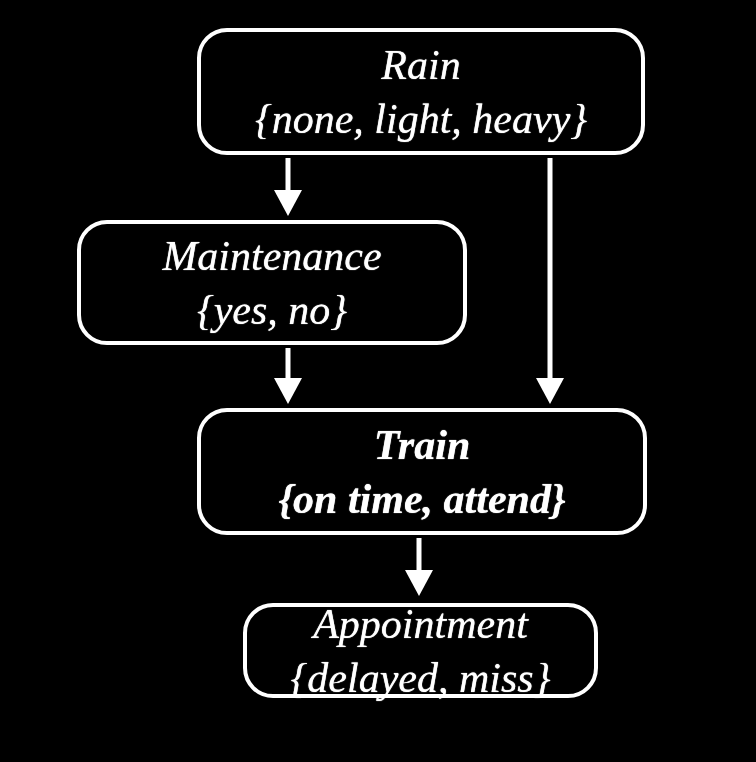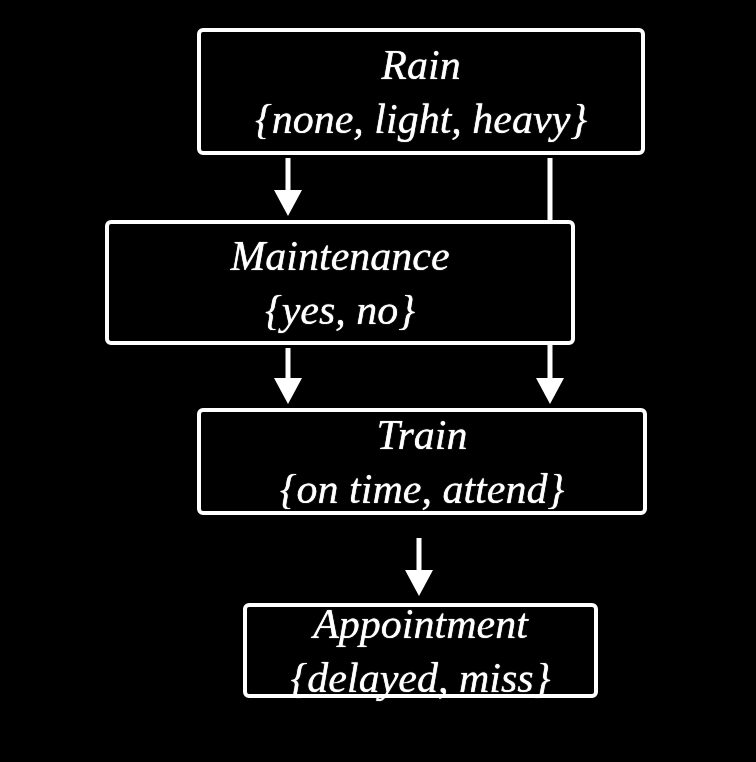--- a/index.html
+++ b/index.html
@@ -19,36 +19,36 @@
     position: absolute;
     left: 0;
     top: 0;
     width: 756px;
     height: 762px;
   }
   .node {
     position: absolute;
     box-sizing: border-box;
     border: 4px solid #ffffff;
-    border-radius: 6px;
+    border-radius: 30px;
     background: #000000;
     color: #ffffff;
     display: flex;
     flex-direction: column;
     align-items: center;
     justify-content: center;
     text-align: center;
     font-style: italic;
     font-size: 42px;
     line-height: 54px;
     text-shadow: 0 0 1px #ffffff;
   }
   .node-rain        { left: 197px; top: 28px;  width: 448px; height: 127px; }
-  .node-maintenance { left: 105px;  top: 220px; width: 470px; height: 125px; }
-  .node-train       { left: 197px; top: 408px; width: 450px; height: 107px; }
+  .node-maintenance { left: 77px;  top: 220px; width: 390px; height: 125px; }
+  .node-train       { left: 197px; top: 408px; width: 450px; height: 127px; font-weight: bold; }
   .node-appointment { left: 243px; top: 603px; width: 355px; height: 95px; }
 </style>
 </head>
 <body>
 
 <div class="canvas">
 
   <svg class="edges" viewBox="0 0 756 762" aria-hidden="true">
     <g stroke="#ffffff" fill="#ffffff">
       <line x1="288" y1="158" x2="288" y2="192" stroke-width="5"></line>

